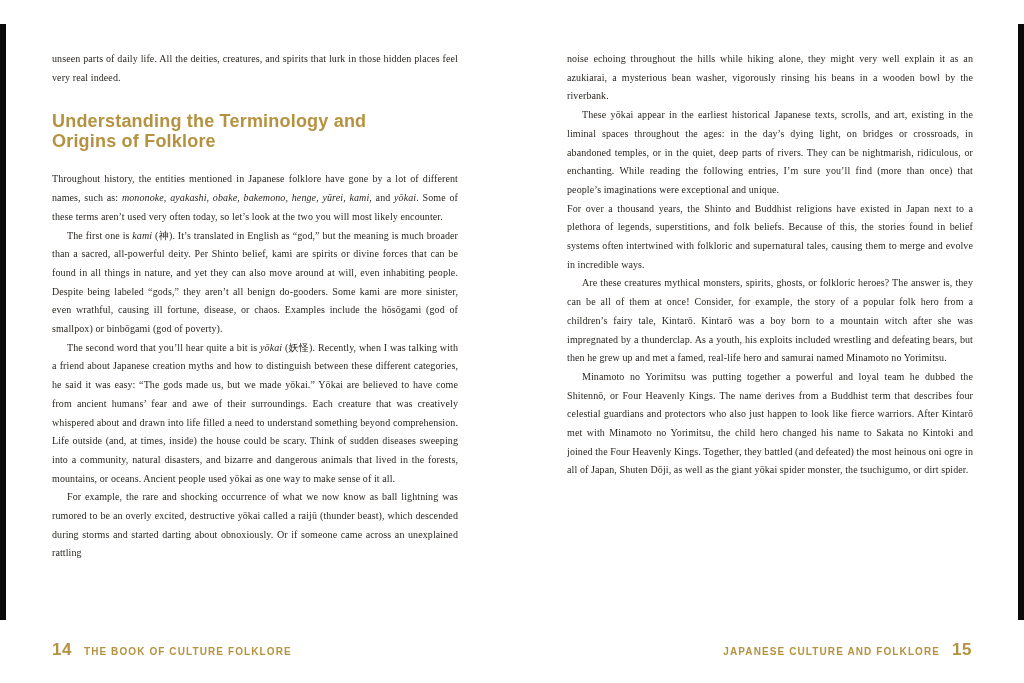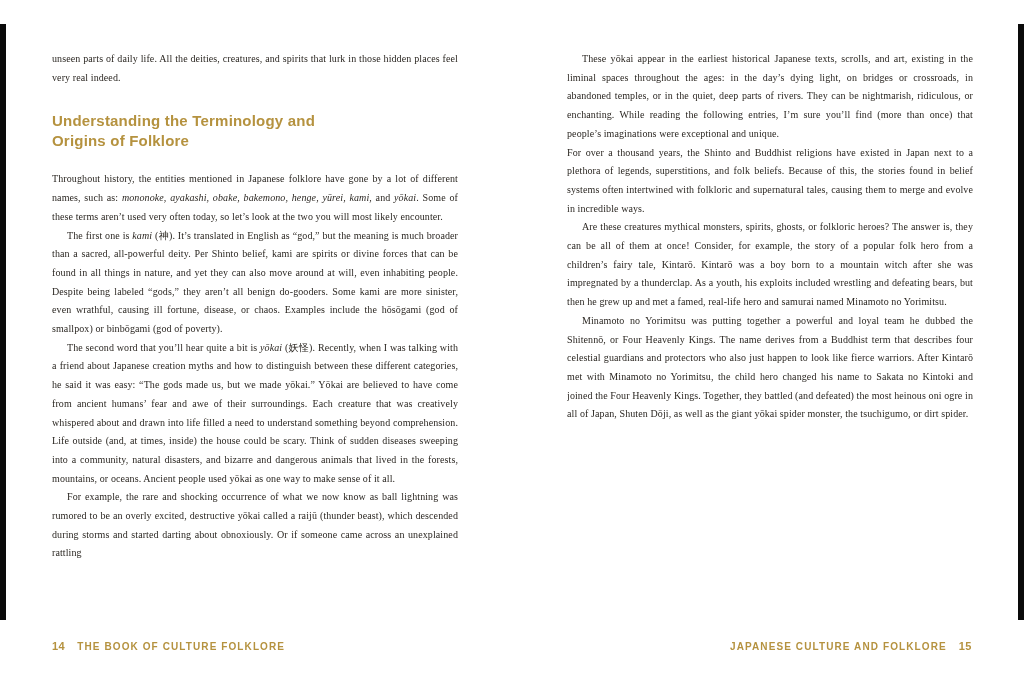--- a/index.html
+++ b/index.html
@@ -39,40 +39,40 @@
     hyphens: auto;
     -webkit-hyphens: auto;
   }
   .body-para.indent { text-indent: 1.5em; }
   .body-para em { font-style: italic; }
 
   .section-heading {
     font-family: "Liberation Sans", "DejaVu Sans", sans-serif;
     font-weight: 700;
     color: var(--heading_gold, #b5923f);
-    font-size: 15px;
+    font-size: 18px;
     line-height: 20px;
     letter-spacing: 0.2px;
     margin: 24px 0 19px 0;
     white-space: pre-line;
   }
 
   .footer {
     position: absolute;
     top: 640px;
     font-family: "Liberation Sans", "DejaVu Sans", sans-serif;
     font-weight: 700;
     color: var(--footer_gold, #b5923f);
     font-size: 10px;
     letter-spacing: 1.1px;
     white-space: nowrap;
   }
   .footer-left  { left: 52px; }
   .footer-right { right: 52px; }
-  .pagenum { font-size: 11px; letter-spacing: 0.5px; }
+  .pagenum { font-size: 17px; letter-spacing: 0.5px; }
   .footer-left  .pagenum { margin-right: 12px; }
   .footer-right .pagenum { margin-left: 12px; }
 </style>
 </head>
 <body>
 
 <div class="spread">
 
   <div class="edge edge-left"></div>
   <div class="edge edge-right"></div>
@@ -84,20 +84,21 @@
 Origins of Folklore</h2>
         <p class="body-para"><span>Throughout history, the entities mentioned in Japanese folklore have gone by a lot of different names, such as: </span><em>mononoke, ayakashi, obake, bakemono, henge, yūrei, kami,</em><span> and </span><em>yōkai</em><span>. Some of these terms aren’t used very often today, so let’s look at the two you will most likely encounter.</span></p>
         <p class="body-para indent"><span>The first one is </span><em>kami</em><span> (神). It’s translated in English as “god,” but the meaning is much broader than a sacred, all-powerful deity. Per Shinto belief, kami are spirits or divine forces that can be found in all things in nature, and yet they can also move around at will, even inhabiting people. Despite being labeled “gods,” they aren’t all benign do-gooders. Some kami are more sinister, even wrathful, causing ill fortune, disease, or chaos. Examples include the hōsōgami (god of smallpox) or binbōgami (god of poverty).</span></p>
         <p class="body-para indent"><span>The second word that you’ll hear quite a bit is </span><em>yōkai</em><span> (妖怪). Recently, when I was talking with a friend about Japanese creation myths and how to distinguish between these different categories, he said it was easy: “The gods made us, but we made yōkai.” Yōkai are believed to have come from ancient humans’ fear and awe of their surroundings. Each creature that was creatively whispered about and drawn into life filled a need to understand something beyond comprehension. Life outside (and, at times, inside) the house could be scary. Think of sudden diseases sweeping into a community, natural disasters, and bizarre and dangerous animals that lived in the forests, mountains, or oceans. Ancient people used yōkai as one way to make sense of it all.</span></p>
         <p class="body-para indent">For example, the rare and shocking occurrence of what we now know as ball lightning was rumored to be an overly excited, destructive yōkai called a raijū (thunder beast), which descended during storms and started darting about obnoxiously. Or if someone came across an unexplained rattling</p>
       </div>
   </div>
 
   <div class="page page-right">
     <div>
+        <p class="body-para">noise echoing throughout the hills while hiking alone, they might very well explain it as an azukiarai, a mysterious bean washer, vigorously rinsing his beans in a wooden bowl by the riverbank.</p>
         <p class="body-para indent">These yōkai appear in the earliest historical Japanese texts, scrolls, and art, existing in the liminal spaces throughout the ages: in the day’s dying light, on bridges or crossroads, in abandoned temples, or in the quiet, deep parts of rivers. They can be nightmarish, ridiculous, or enchanting. While reading the following entries, I’m sure you’ll find (more than once) that people’s imaginations were exceptional and unique.</p>
         <p class="body-para">For over a thousand years, the Shinto and Buddhist religions have existed in Japan next to a plethora of legends, superstitions, and folk beliefs. Because of this, the stories found in belief systems often intertwined with folkloric and supernatural tales, causing them to merge and evolve in incredible ways.</p>
         <p class="body-para indent">Are these creatures mythical monsters, spirits, ghosts, or folkloric heroes? The answer is, they can be all of them at once! Consider, for example, the story of a popular folk hero from a children’s fairy tale, Kintarō. Kintarō was a boy born to a mountain witch after she was impregnated by a thunderclap. As a youth, his exploits included wrestling and defeating bears, but then he grew up and met a famed, real-life hero and samurai named Minamoto no Yorimitsu.</p>
         <p class="body-para indent">Minamoto no Yorimitsu was putting together a powerful and loyal team he dubbed the Shitennō, or Four Heavenly Kings. The name derives from a Buddhist term that describes four celestial guardians and protectors who also just happen to look like fierce warriors. After Kintarō met with Minamoto no Yorimitsu, the child hero changed his name to Sakata no Kintoki and joined the Four Heavenly Kings. Together, they battled (and defeated) the most heinous oni ogre in all of Japan, Shuten Dōji, as well as the giant yōkai spider monster, the tsuchigumo, or dirt spider.</p>
       </div>
   </div>
 
   <div class="footer footer-left">
     <span class="pagenum">14</span><span class="runhead">THE BOOK OF CULTURE FOLKLORE</span>
   </div>

